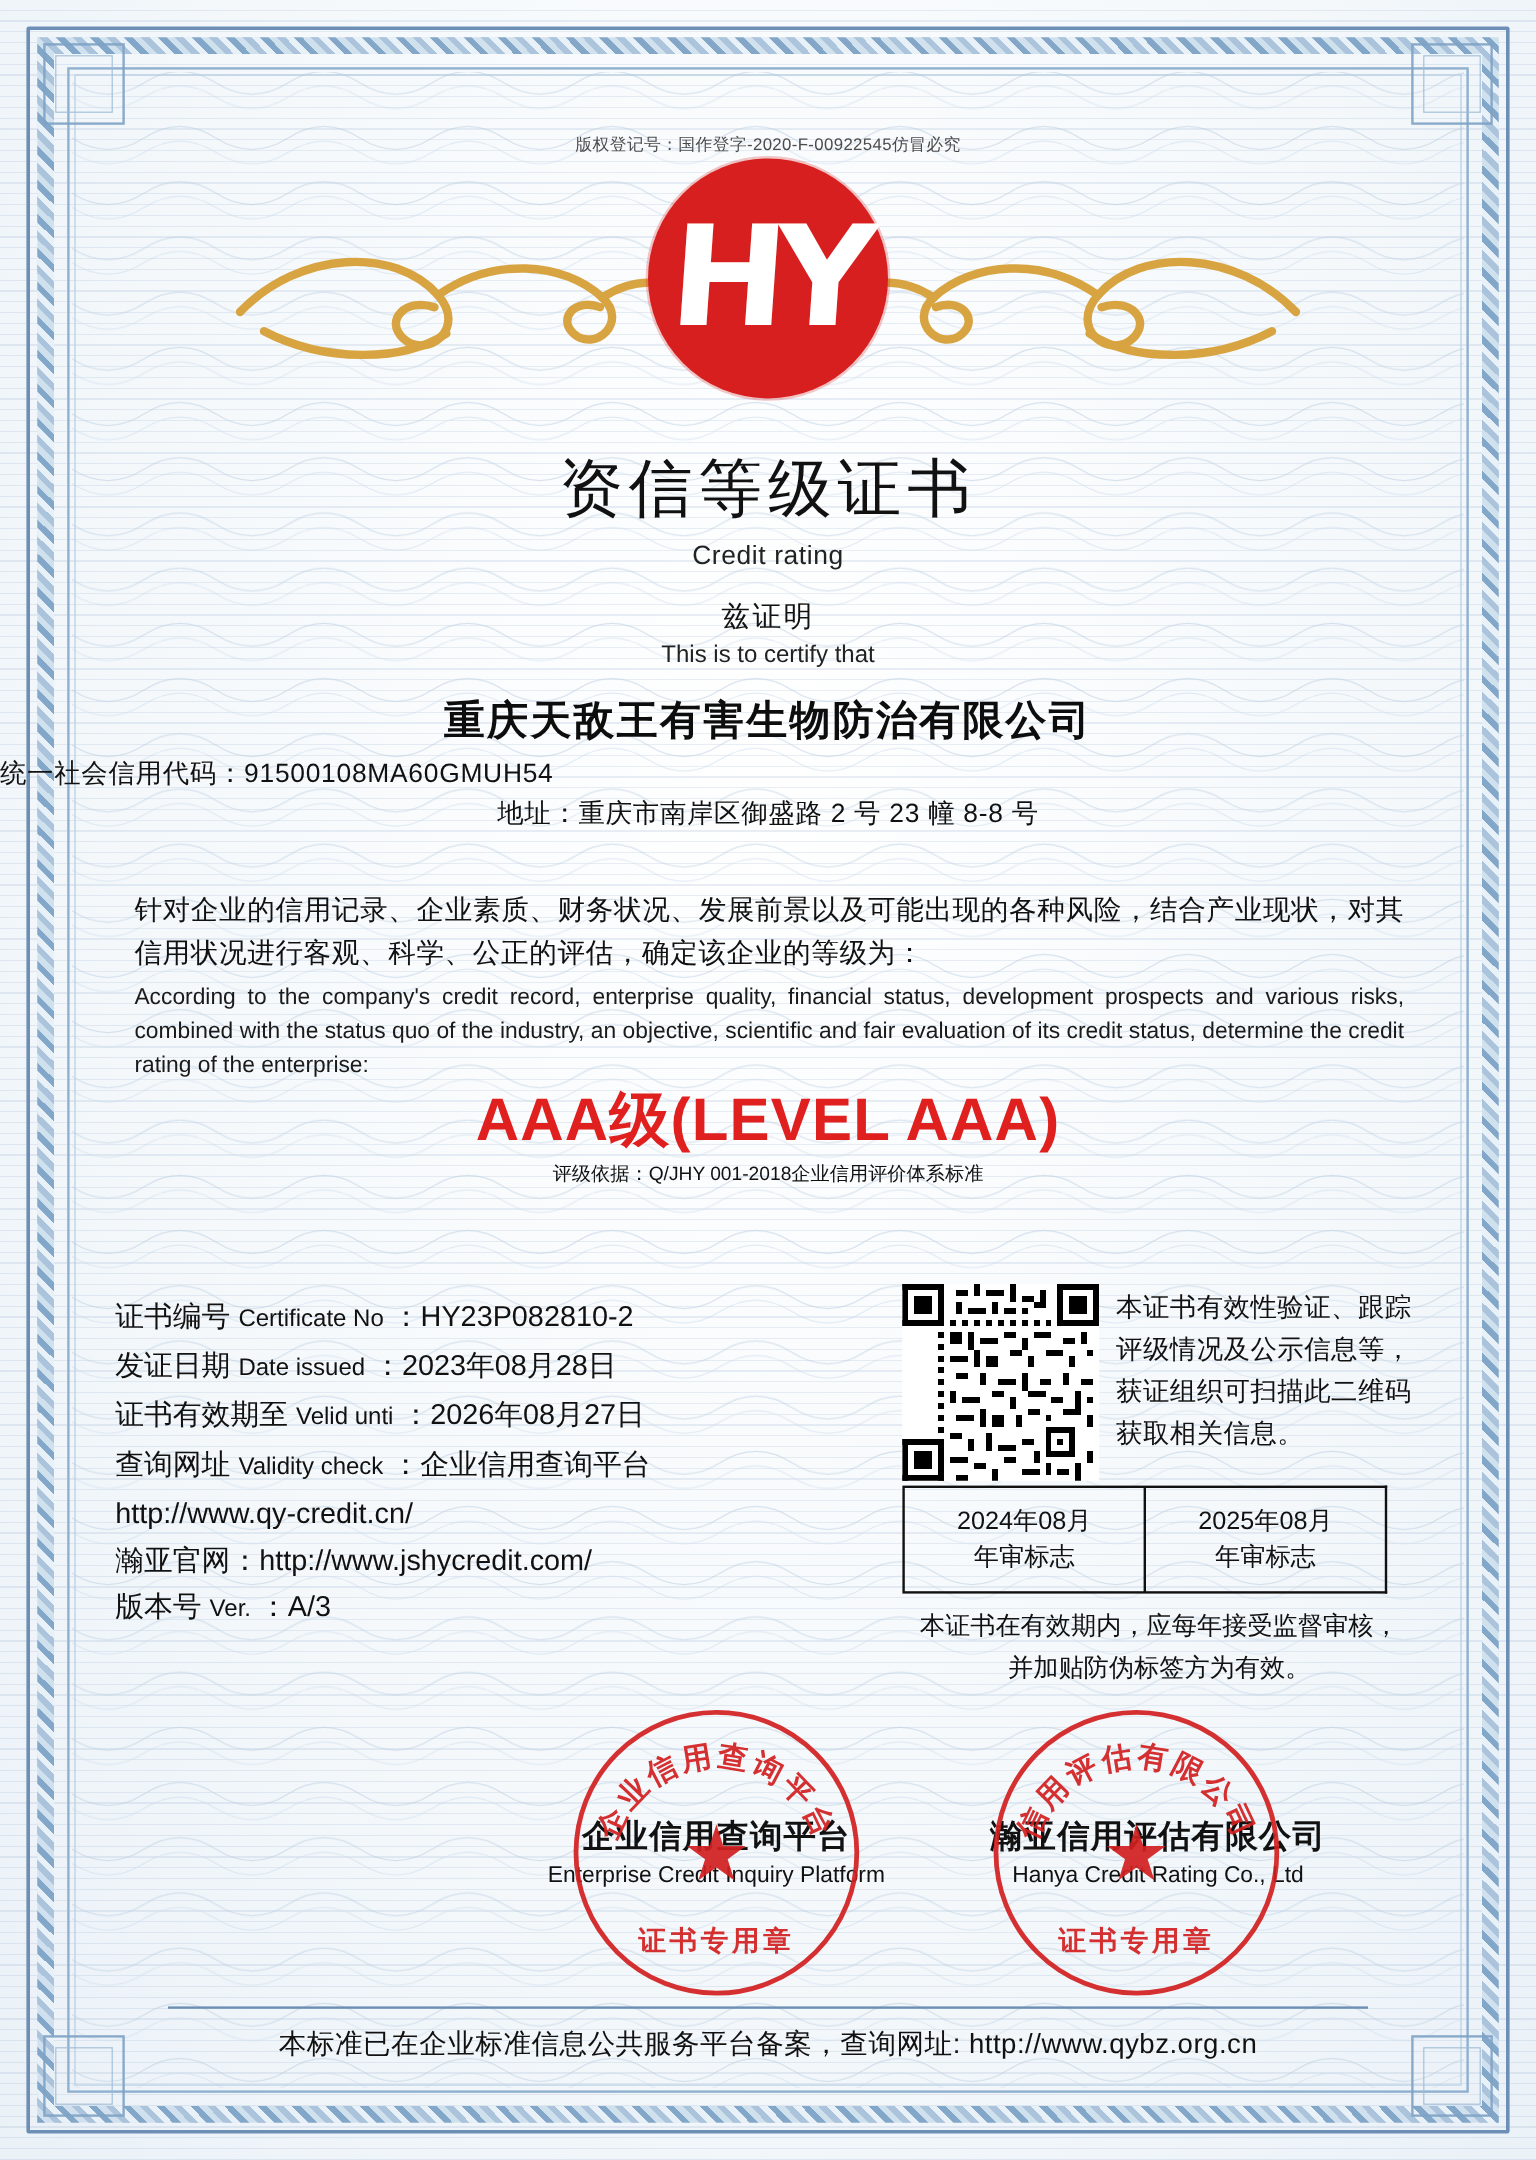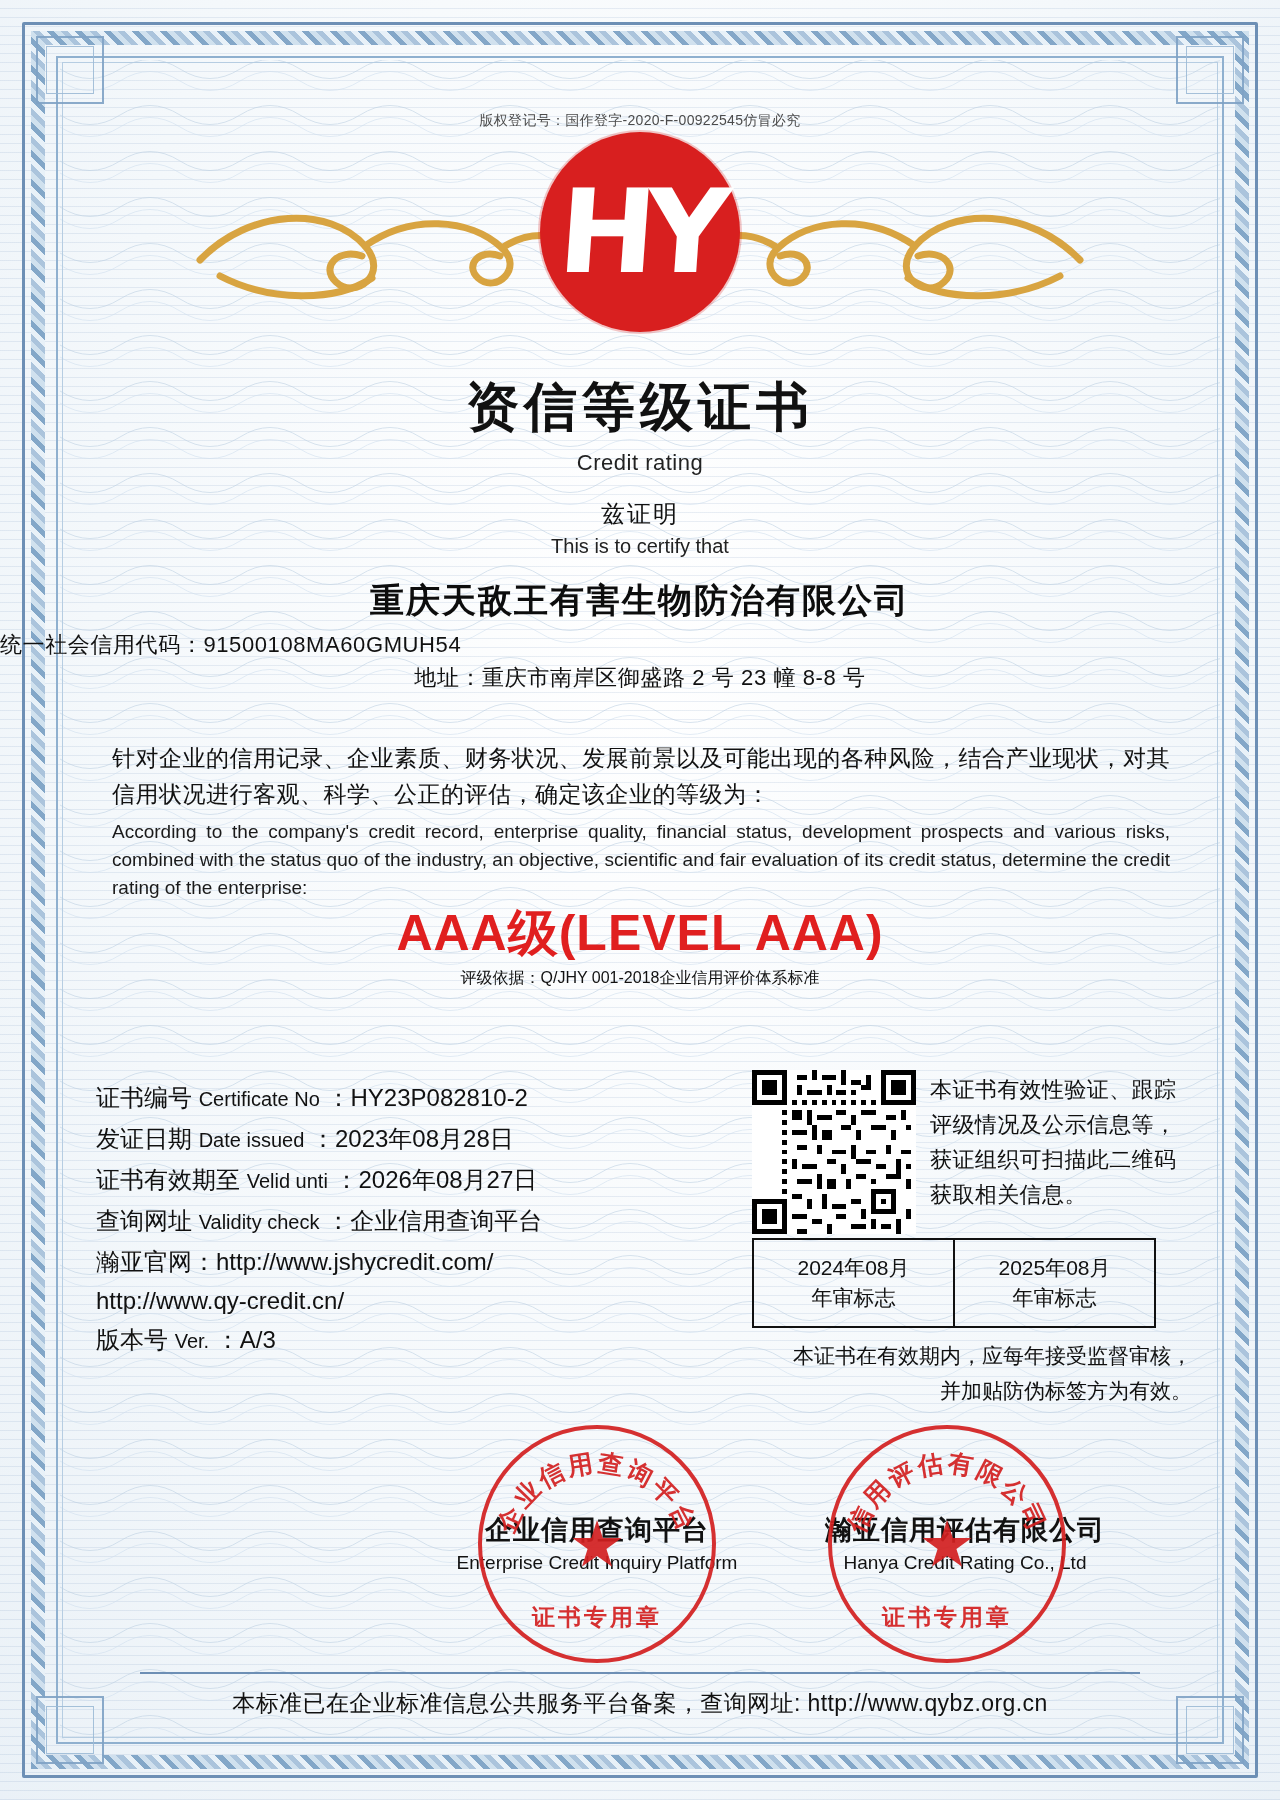--- a/index.html
+++ b/index.html
@@ -130,21 +130,21 @@
     transform: skewX(-4deg);
   }
 
   
   .title-cn {
     position: absolute;
     top: 372px;
     left: 0; right: 0;
     text-align: center;
     font-size: 53px;
-    font-weight: 700;
+    font-weight: 400;
     letter-spacing: 5px;
     color: #111;
   }
   .title-en {
     position: absolute;
     top: 450px;
     left: 0; right: 0;
     text-align: center;
     font-size: 22px;
     color: #222;
@@ -304,21 +304,21 @@
     color: #111;
     line-height: 30px;
   }
   .audit-box + .audit-box { border-left: none; }
 
   .audit-note {
     position: absolute;
     top: 1338px;
     left: 740px;
     width: 452px;
-    text-align: right;
+    text-align: center;
     font-size: 21px;
     line-height: 35px;
     color: #111;
   }
 
   
   .seal {
     position: absolute;
     width: 230px; height: 230px;
     border-radius: 50%;
@@ -454,22 +454,22 @@
     <div class="row">
       <span>证书有效期至</span>
       <span class="lbl-en">Velid unti</span>
       <span>：2026年08月27日</span>
     </div>
     <div class="row">
       <span>查询网址</span>
       <span class="lbl-en">Validity check</span>
       <span>：企业信用查询平台</span>
     </div>
+    <div class="row url">http://www.qy-credit.cn/</div>
     <div class="row url">瀚亚官网：http://www.jshycredit.com/</div>
-    <div class="row url">http://www.qy-credit.cn/</div>
     <div class="row">
       <span>版本号</span>
       <span class="lbl-en">Ver.</span>
       <span>：A/3</span>
     </div>
   </div>
 
   <div class="qr">
     <svg width="164" height="164" viewBox="0 0 33 33" shape-rendering="crispEdges">
       <rect width="33" height="33" fill="#ffffff"></rect>

